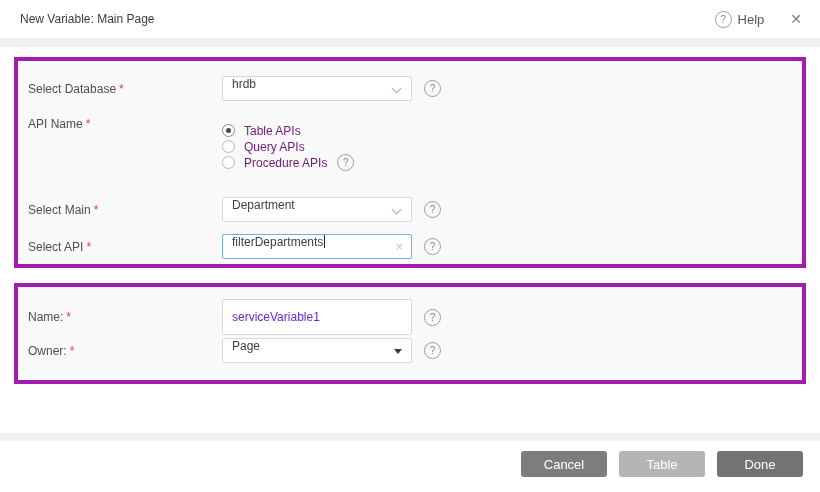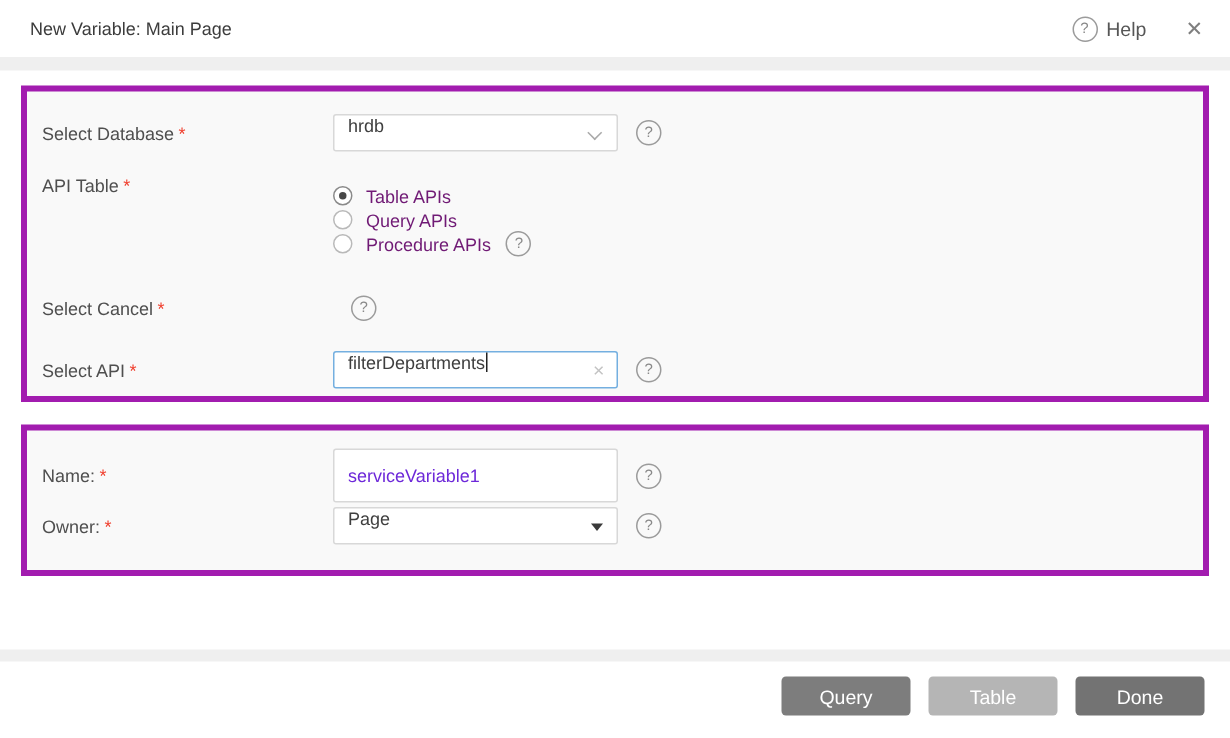--- a/index.html
+++ b/index.html
@@ -94,21 +94,21 @@
         <div class="selectbox">
           <span>hrdb</span>
           <span class="chev"></span>
         </div>
         <span class="help-circle ctl-help">?</span>
       </div>
     </div>
 
     <div class="row align-top" style="top:56px;">
       <div class="label">
-        <span>API Table</span><span class="req">*</span>
+        <span>API Name</span><span class="req">*</span>
       </div>
       <div class="radio-col">
         <div class="radio-item">
           <span class="radio selected">
               <span class="dot"></span>
             </span>
           <span class="radio-label">Table APIs</span>
         </div>
         <div class="radio-item">
           <span class="radio"></span>
@@ -117,23 +117,27 @@
         <div class="radio-item">
           <span class="radio"></span>
           <span class="radio-label">Procedure APIs</span>
           <span class="help-circle radio-help">?</span>
         </div>
       </div>
     </div>
 
     <div class="row" style="top:136px;">
       <div class="label">
-        <span>Select Cancel</span><span class="req">*</span>
+        <span>Select Main</span><span class="req">*</span>
       </div>
       <div class="control">
+        <div class="selectbox">
+          <span>Department</span>
+          <span class="chev"></span>
+        </div>
         <span class="help-circle ctl-help">?</span>
       </div>
     </div>
 
     <div class="row" style="top:173px;">
       <div class="label">
         <span>Select API</span><span class="req">*</span>
       </div>
       <div class="control">
         <div class="textbox focused">
@@ -169,18 +173,18 @@
           <span class="tri"></span>
         </div>
         <span class="help-circle ctl-help">?</span>
       </div>
     </div>
 
   </div>
 
   <div class="divider d2"></div>
   <div class="footer">
-    <button class="btn cancel">Query</button>
+    <button class="btn cancel">Cancel</button>
     <button class="btn back">Table</button>
     <button class="btn done">Done</button>
   </div>
 
 </div>
 
 </body></html>

